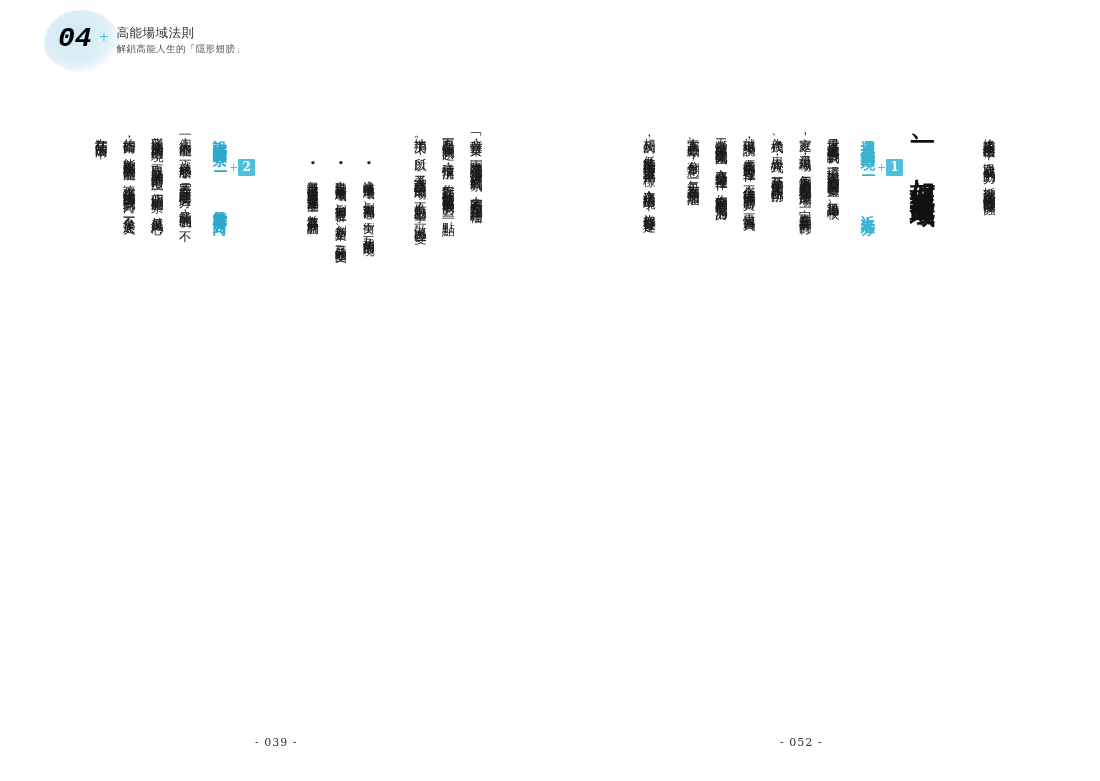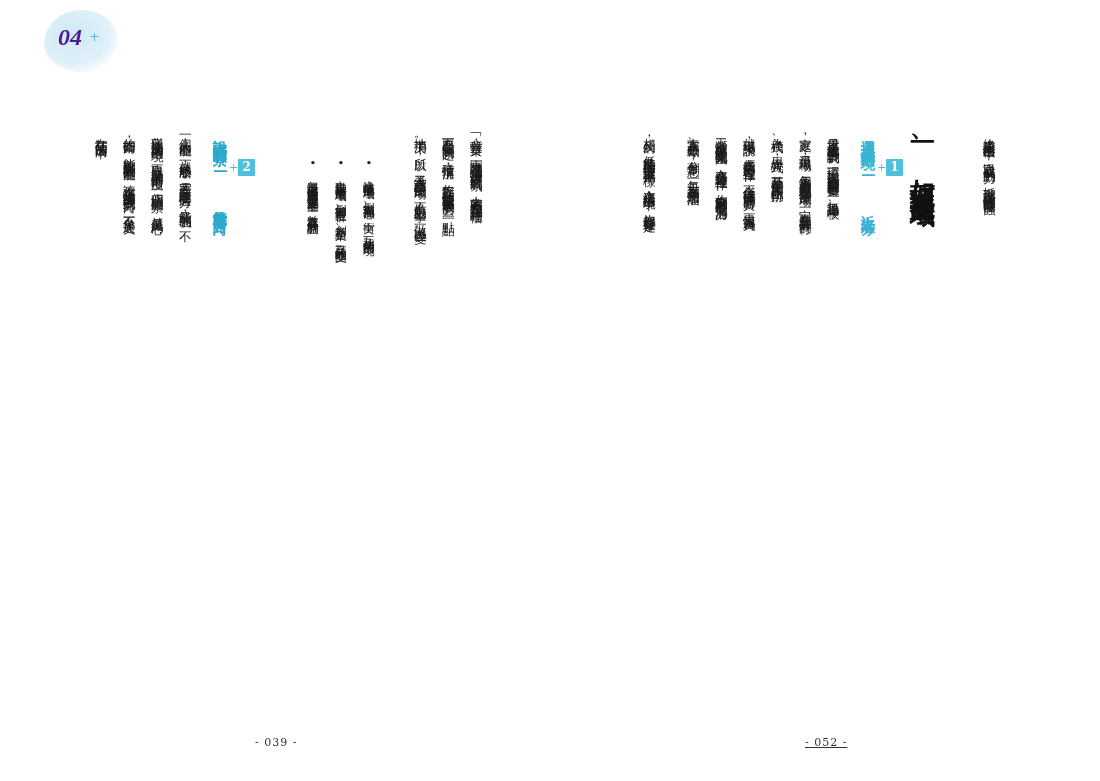--- a/index.html
+++ b/index.html
@@ -35,25 +35,25 @@
   
   .runhead {
     position: absolute;
     left: 58px;
     top: 24px;
     display: flex;
     align-items: flex-start;
     gap: 7px;
   }
   .runhead-num {
-    font-family: Liberation Serif, serif;
+    font-family: Liberation Mono, monospace;
     font-style: italic;
     font-weight: 700;
-    font-size: 24px;
-    color: #4c1d95;
+    font-size: 28px;
+    color: #000000;
     line-height: 1;
     padding-top: 1px;
   }
   .runhead-plus {
     font-size: 13px;
     color: #5bbcd8;
     line-height: 1;
     padding-top: 6px;
   }
   .runhead-texts {
@@ -176,21 +176,21 @@
   
   .folio {
     position: absolute;
     bottom: 32px;
     font-family: "DejaVu Serif", serif;
     font-size: 11px;
     color: #333;
     letter-spacing: 1px;
   }
   .folio.left { left: 255px; }
-  .folio.right { left: 805px; text-decoration: underline; }
+  .folio.right { left: 780px; }
 
   
   .gutter {
     position: absolute;
     left: 550px;
     top: 0;
     width: 1px;
     height: 781px;
     background: transparent;
   }
@@ -198,20 +198,24 @@
 </head>
 <body>
 
 <div class="page">
 
   <div class="blob"></div>
 
   <div class="runhead">
     <div class="runhead-num">04</div>
     <div class="runhead-plus">+</div>
+    <div class="runhead-texts">
+      <div class="runhead-title">高能場域法則</div>
+      <div class="runhead-sub">解鎖高能人生的「隱形翅膀」</div>
+    </div>
   </div>
 
   <div class="gutter"></div>
 
   <div class="cols">
 
     <div class="vcol body" style="left:978px;">終處於正向循環中，汲取成長的動力，抵禦那些消耗性的能量侵蝕。</div>
 
     <div class="headline" style="left:906px;">一、如何打造高能量場域</div>
 

